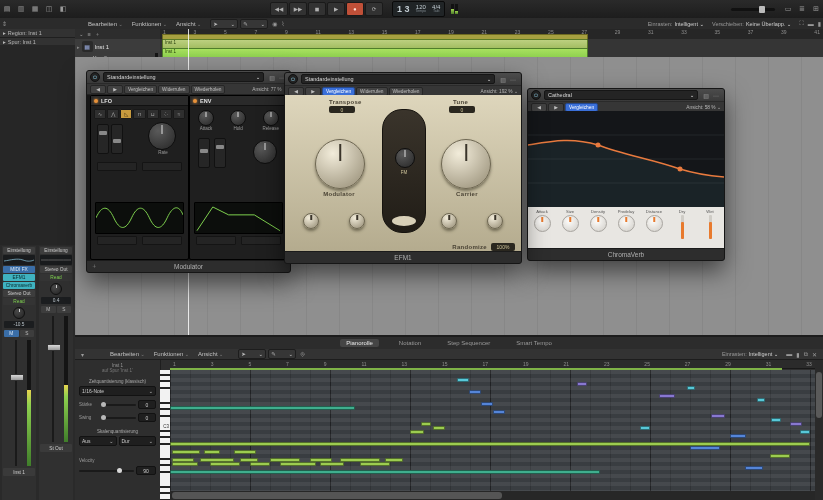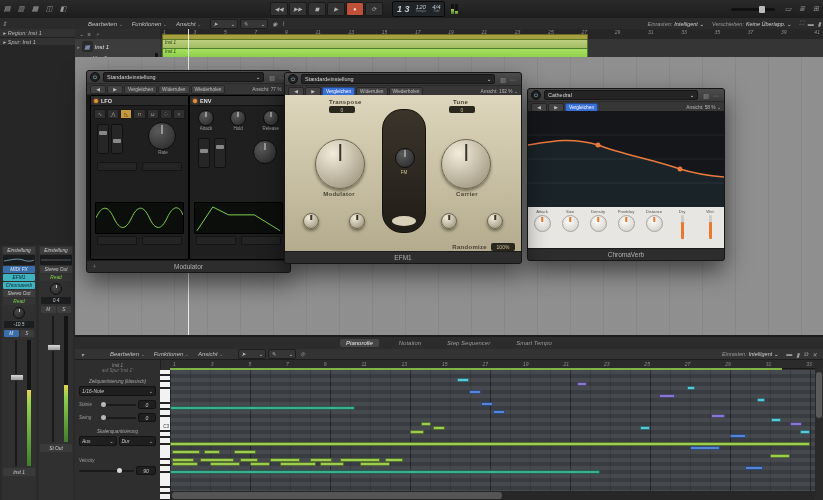--- a/index.html
+++ b/index.html
@@ -1,18 +1,18 @@
 <!DOCTYPE html>
 <html><head>
 <meta charset="utf-8">
 <style>
   html,body{margin:0;padding:0;background:#555;}
   #app{position:relative;width:823px;height:500px;background:#8f8f8f;overflow:hidden;
        font-family:"Liberation Sans",sans-serif;color:#c8c8c8;-webkit-font-smoothing:antialiased;}
-  .abs{position:absolute;font-style:italic;}
+  .abs{position:absolute;}
   .row{display:flex;align-items:center;}
   .t4{font-size:4.5px;} .t5{font-size:5px;} .t6{font-size:6px;} .t9{font-size:9px;}
   
   #topbar{left:0;top:0;width:823px;height:18px;background:linear-gradient(#2a2a2a,#1d1d1d);border-bottom:1px solid #0c0c0c;}
   .tico{width:12px;height:12px;margin:0 1px;color:#9a9a9a;font-size:7px;display:flex;align-items:center;justify-content:center;border-radius:2px;}
   .tbtn{width:16px;height:12px;background:#323232;border:1px solid #1a1a1a;border-radius:2px;color:#b0b0b0;font-size:5.5px;display:flex;align-items:center;justify-content:center;margin-right:1px;}
   .tbtn.rec{background:#c05038;color:#ffe2d8;}
   #lcd{background:#202426;border:1px solid #0a0a0a;border-radius:2px;color:#c2ccd2;}
   .lcdlab{font-size:3.5px;color:#7d878d;line-height:3.5px;}
   .meterv{width:3px;height:10px;background:#111;margin-right:1px;position:relative;}

